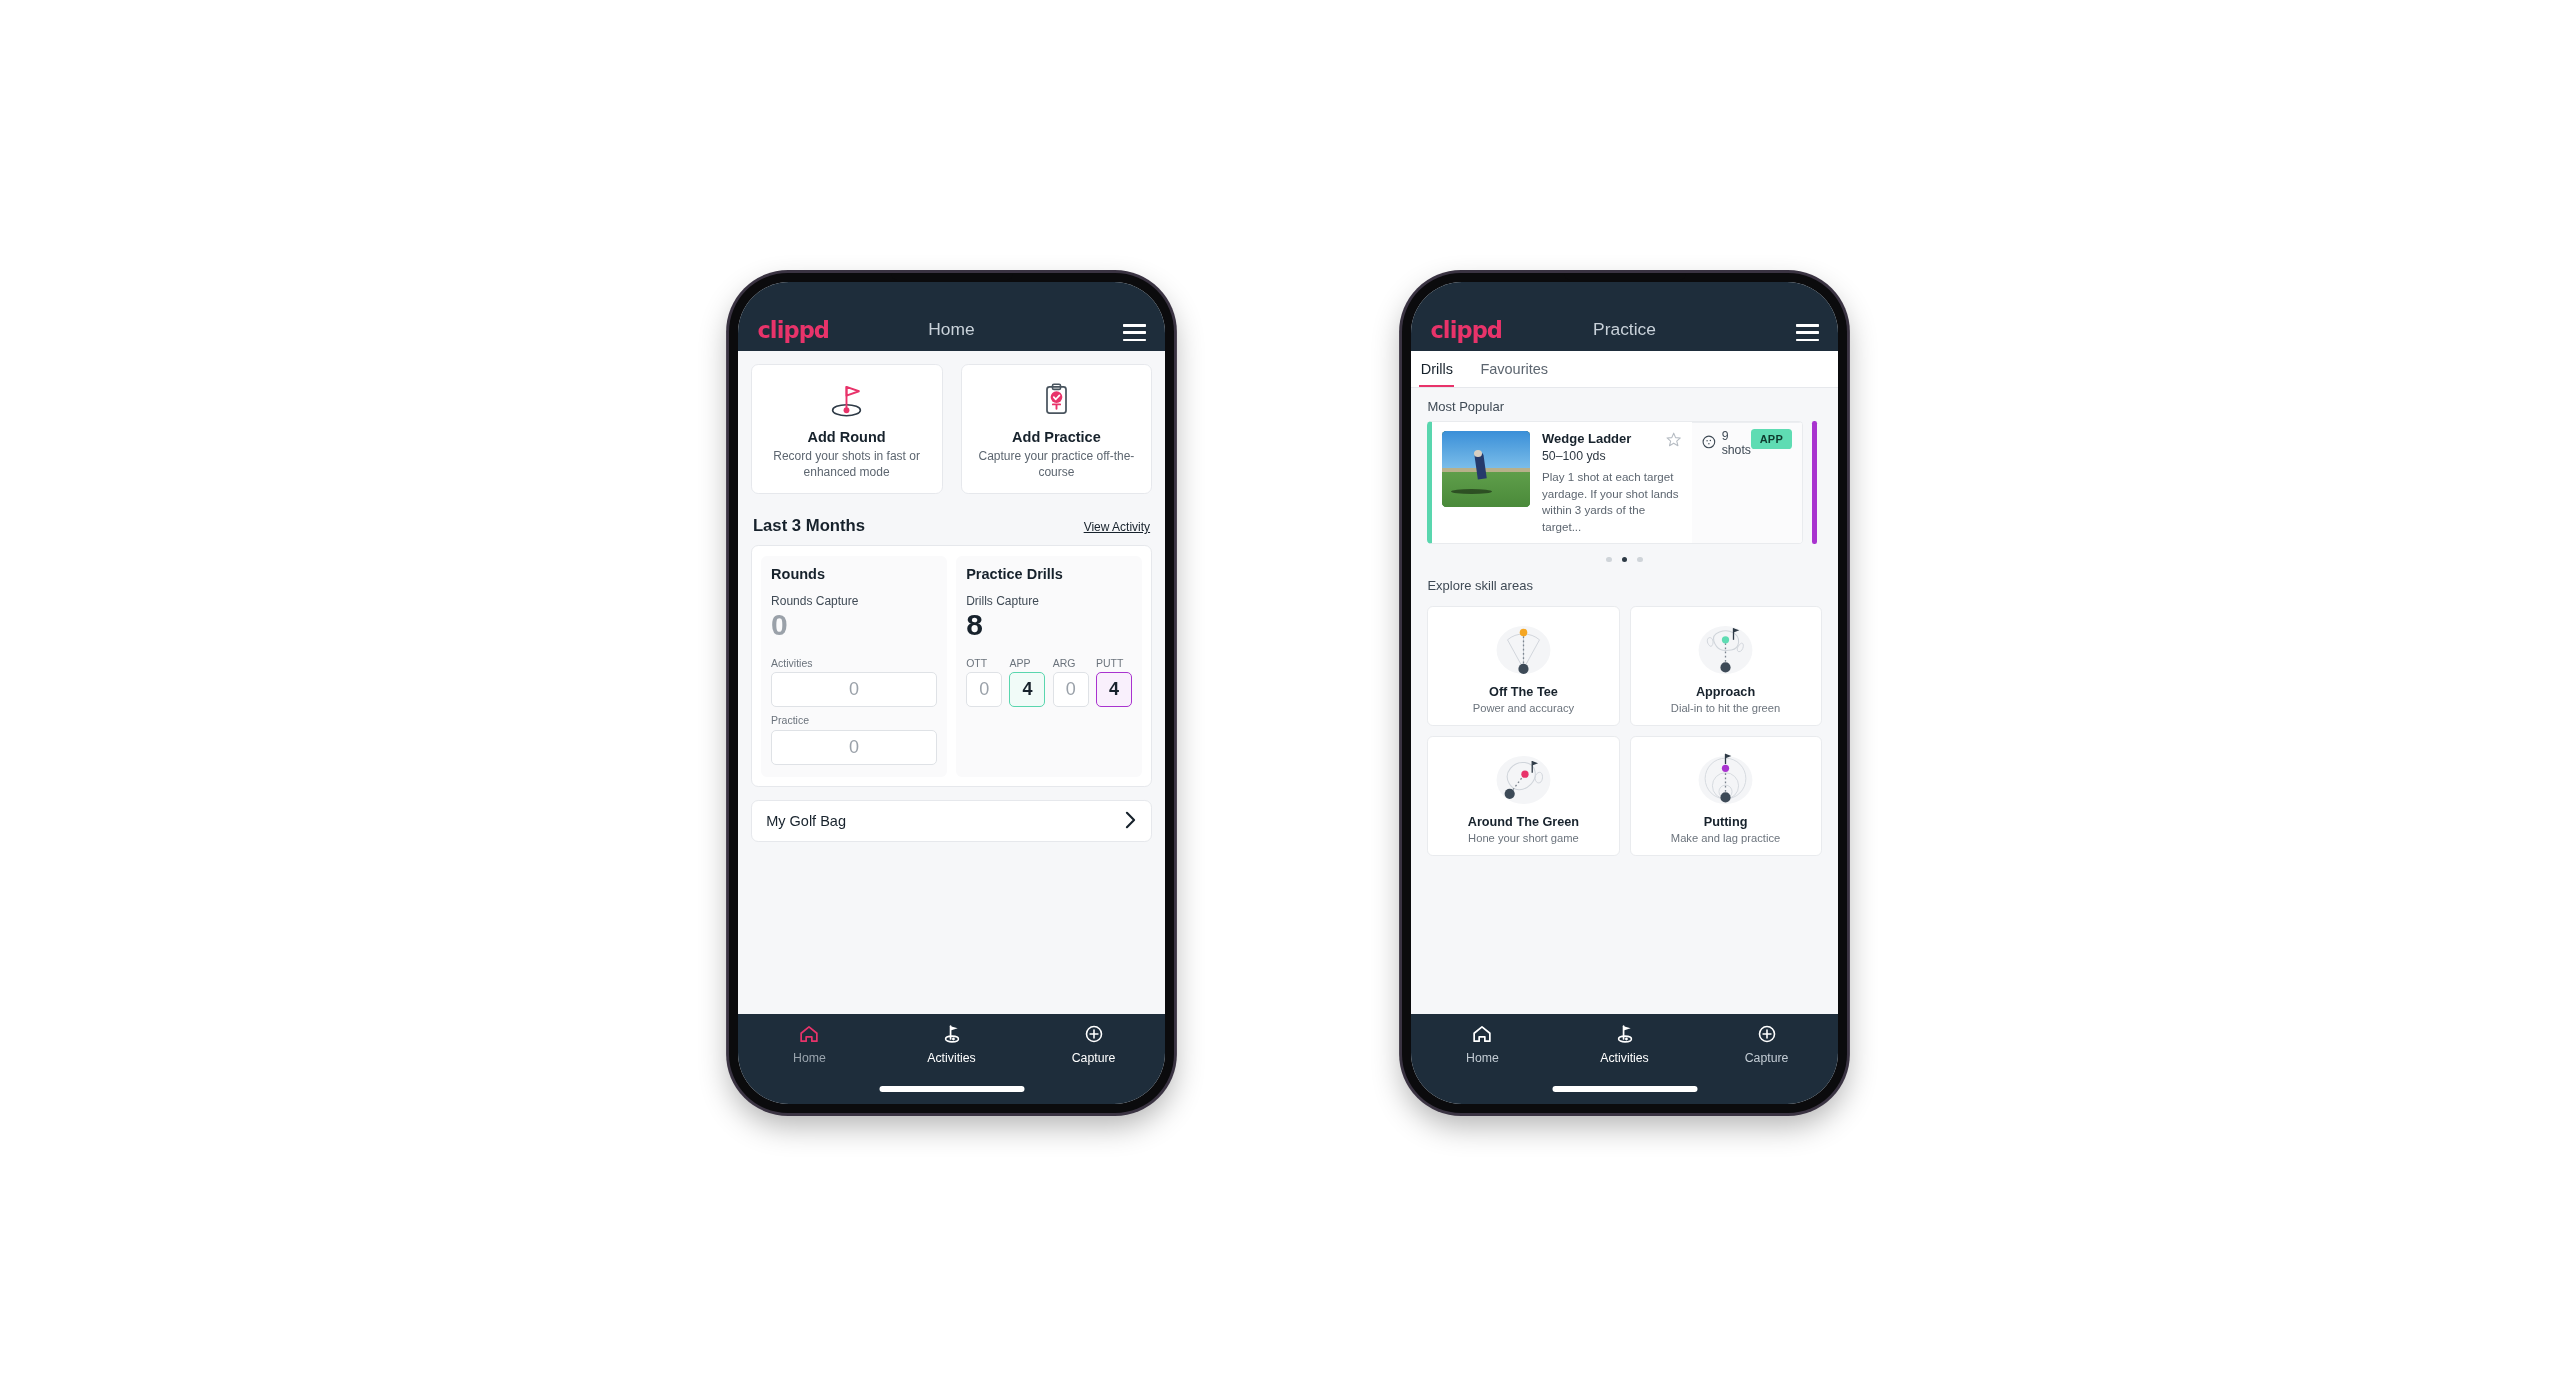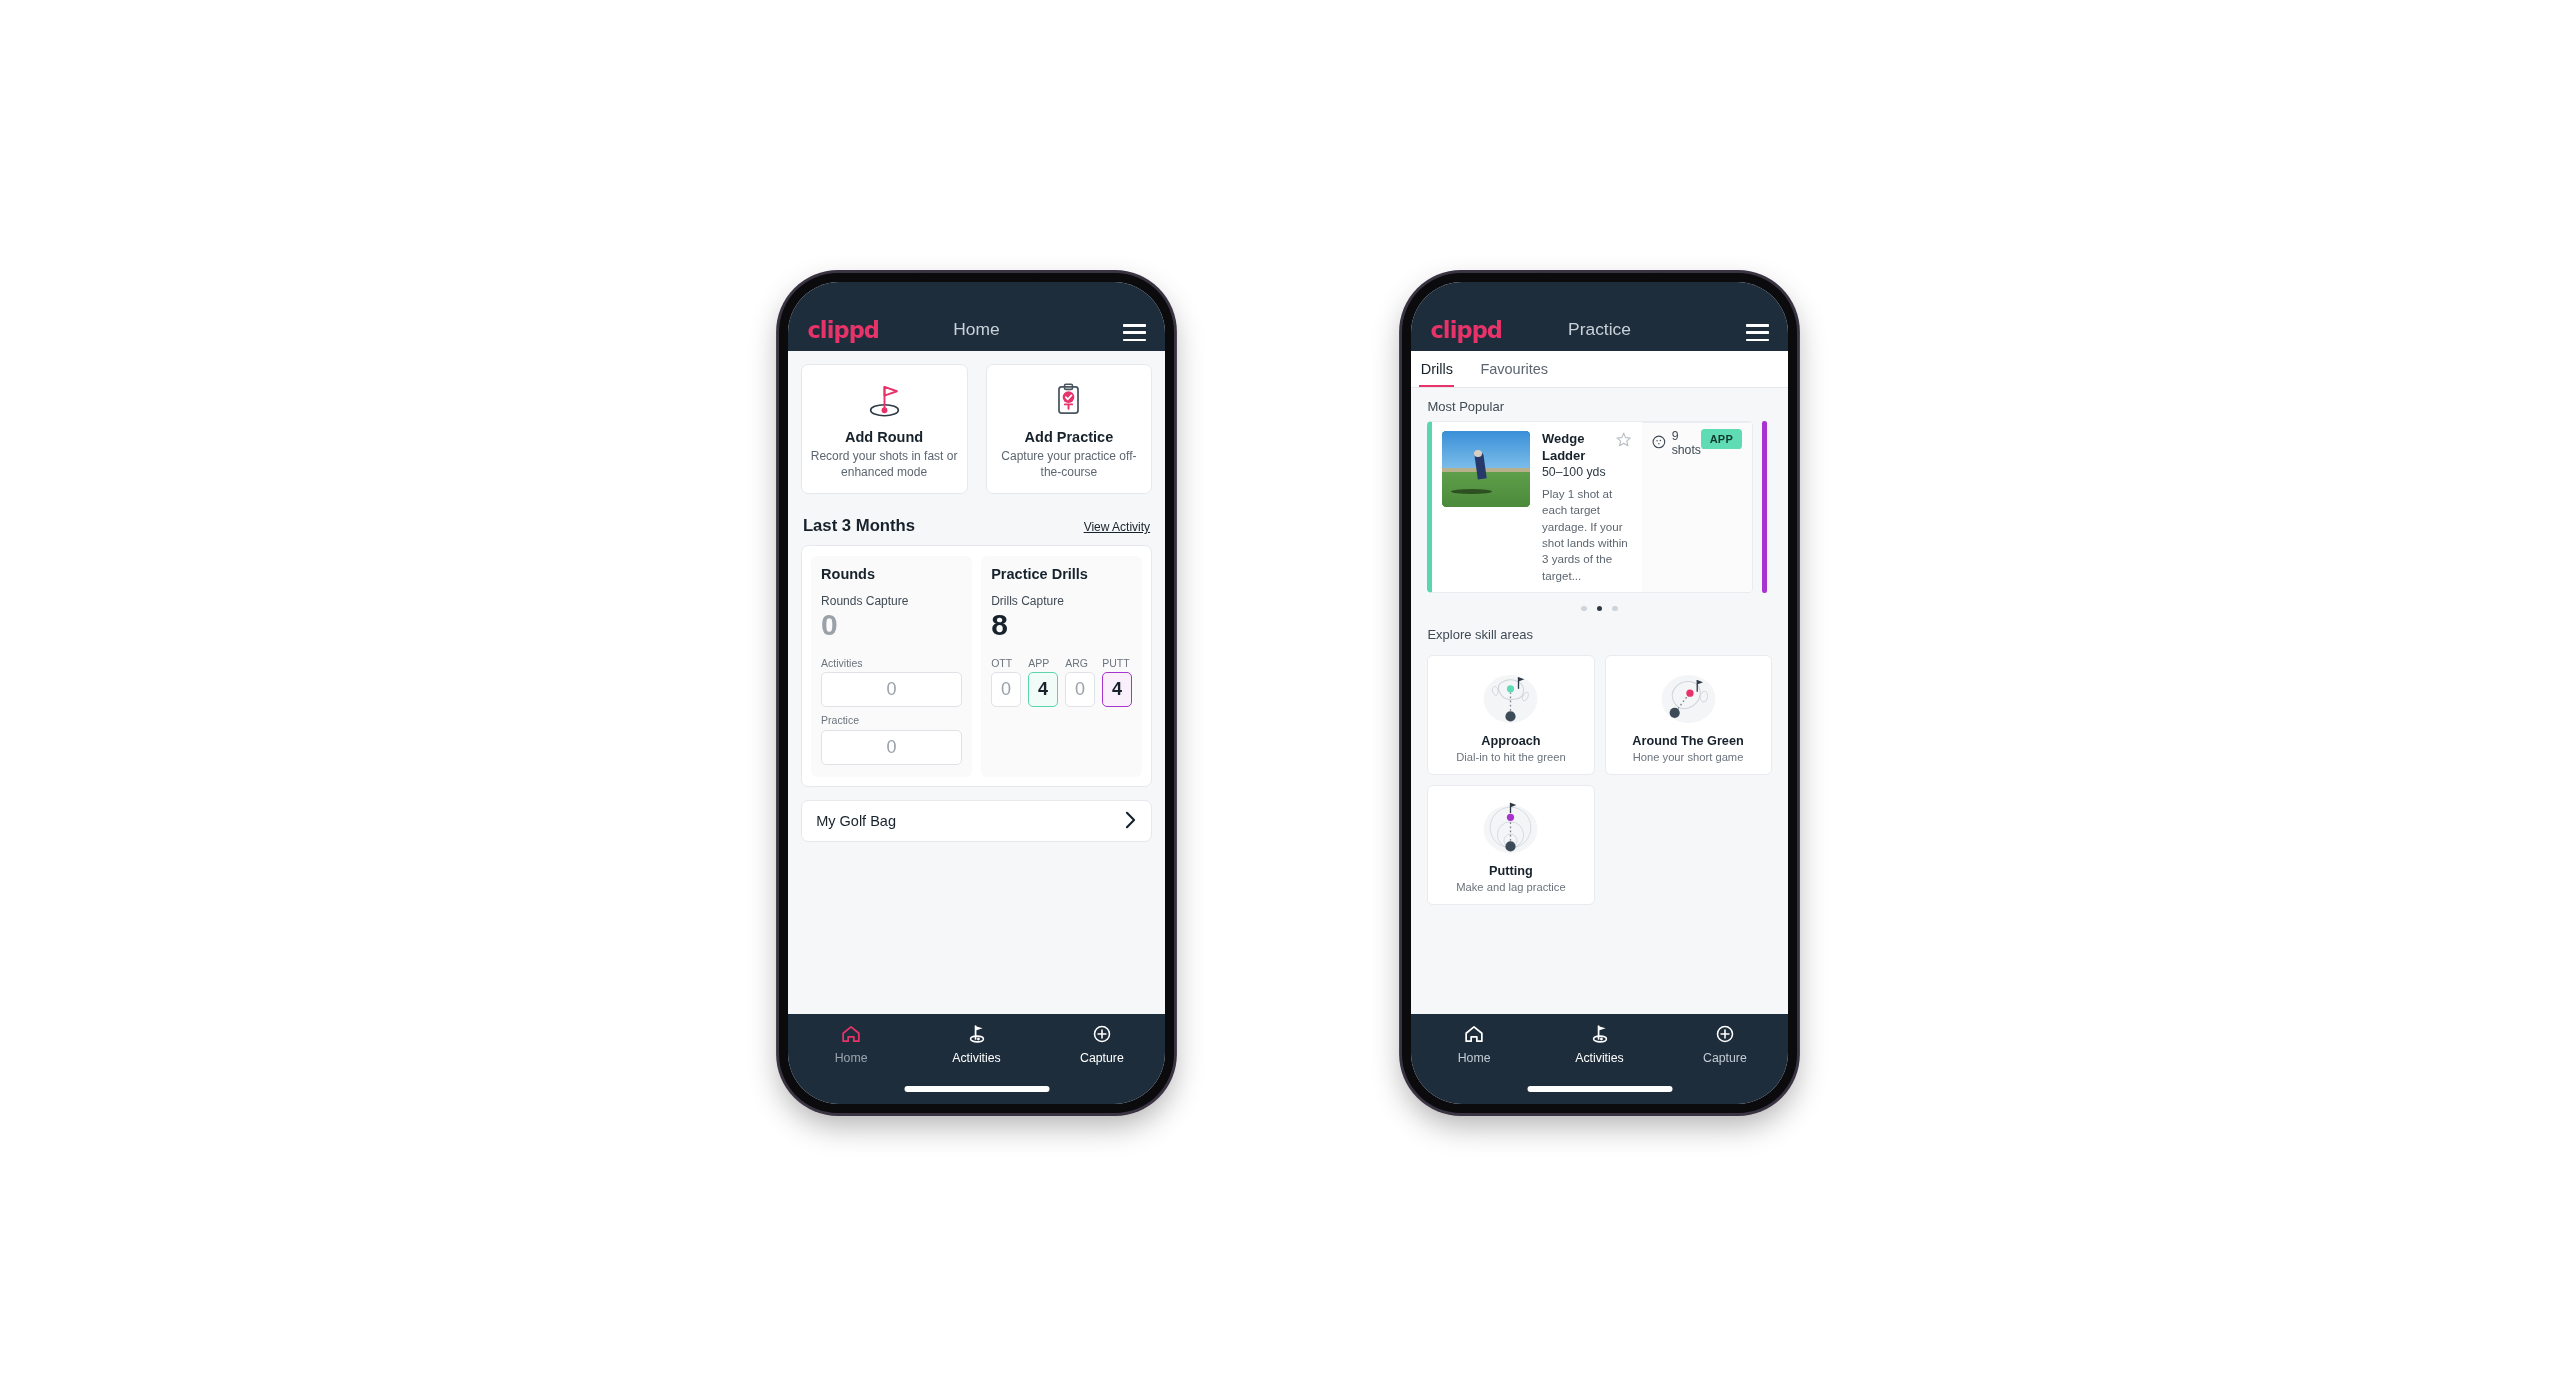--- a/index.html
+++ b/index.html
@@ -14,21 +14,21 @@
     width: 2576px; height: 1386px;
     display: flex;
     align-items: center;
     justify-content: center;
     gap: 228px;
   }
 
   
   .phone {
     position: relative;
-    width: 395px;
+    width: 445px;
     height: 840px;
     background: #0b0b0d;
     border-radius: 59px;
     padding: 9.4px;
     box-shadow: 0 0 0 2.9px #3a3342, 0 13px 30px rgba(0,0,0,.30);
   }
   .phone-inner {
     position: relative;
     width: 100%; height: 100%;
     background: #f6f7f9;
@@ -509,20 +509,34 @@
             <span class="dot"></span>
             <span class="dot active"></span>
             <span class="dot"></span>
           </div>
         </div>
 
         <div class="sub-label" style="padding-top:16px;">Explore skill areas</div>
 
         <div class="skill-grid">
 
+          <div class="skill-card">
+            <div class="skill-icon">
+              <svg width="67" height="64" viewBox="0 0 92 88">
+                <ellipse cx="46" cy="44" rx="37" ry="33" fill="#f4f5f7"></ellipse>
+                <path d="M46 70 L24 30 A34 34 0 0 1 46 22 Z" fill="none" stroke="#cfd4da" stroke-width="1.3"></path>
+                <path d="M46 70 L68 30 A34 34 0 0 0 46 22 Z" fill="none" stroke="#cfd4da" stroke-width="1.3"></path>
+                <line x1="46" y1="68" x2="46" y2="22" stroke="#7b848e" stroke-width="1.8" stroke-dasharray="2.4 3.4"></line>
+                <circle cx="46" cy="20" r="5.2" fill="#f5a623"></circle>
+                <circle cx="46" cy="70" r="7" fill="#3d4a57"></circle>
+              </svg>
+            </div>
+            <div class="skill-name">Off The Tee</div>
+            <div class="skill-desc">Power and accuracy</div>
+          </div>
 
           <div class="skill-card">
             <div class="skill-icon">
               <svg width="67" height="64" viewBox="0 0 92 88">
                 <ellipse cx="46" cy="44" rx="37" ry="33" fill="#f4f5f7"></ellipse>
                 <path d="M30 32 C26 20 46 14 56 20 C68 26 66 42 54 44 C42 46 34 44 30 32 Z" fill="none" stroke="#cfd4da" stroke-width="1.4"></path>
                 <path d="M24 38 C18 32 22 24 27 28 C31 32 28 42 24 38 Z" fill="none" stroke="#cfd4da" stroke-width="1.3"></path>
                 <path d="M66 36 C72 30 72 44 66 46 C61 48 61 40 66 36 Z" fill="none" stroke="#cfd4da" stroke-width="1.3"></path>
                 <line x1="57" y1="30" x2="57" y2="14" stroke="#2f3b47" stroke-width="1.8"></line>
                 <path d="M57 14 L65 17 L57 20 Z" fill="#2f3b47"></path>

